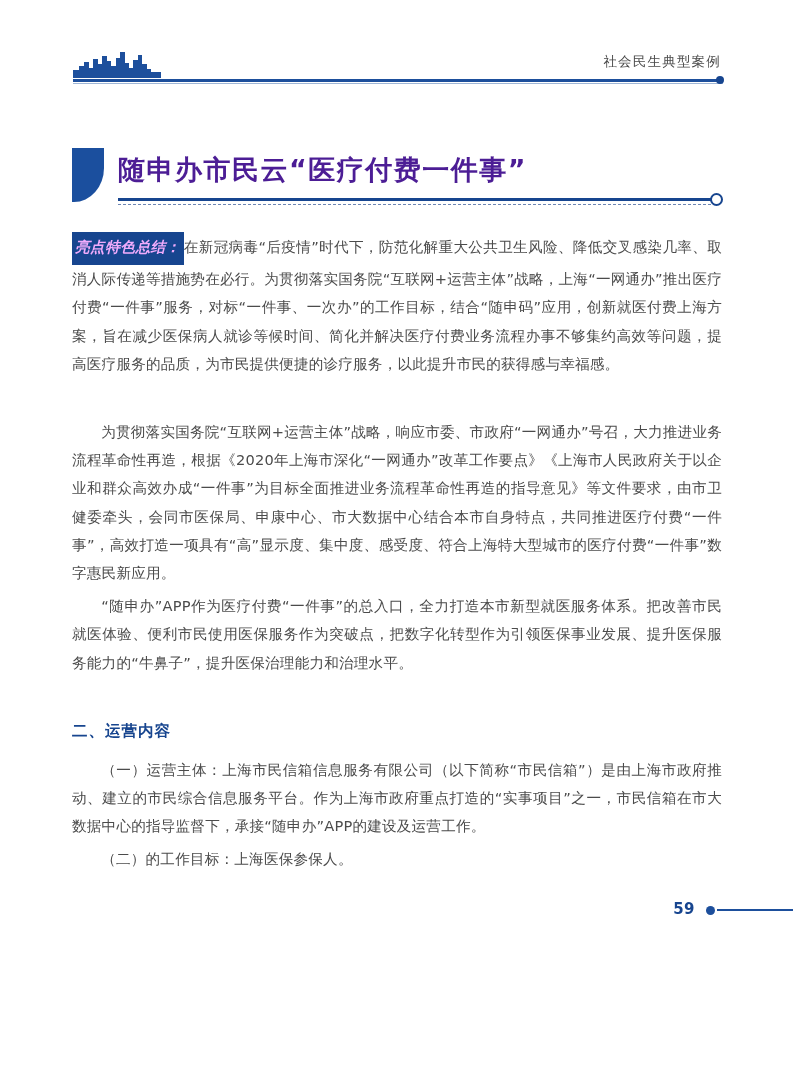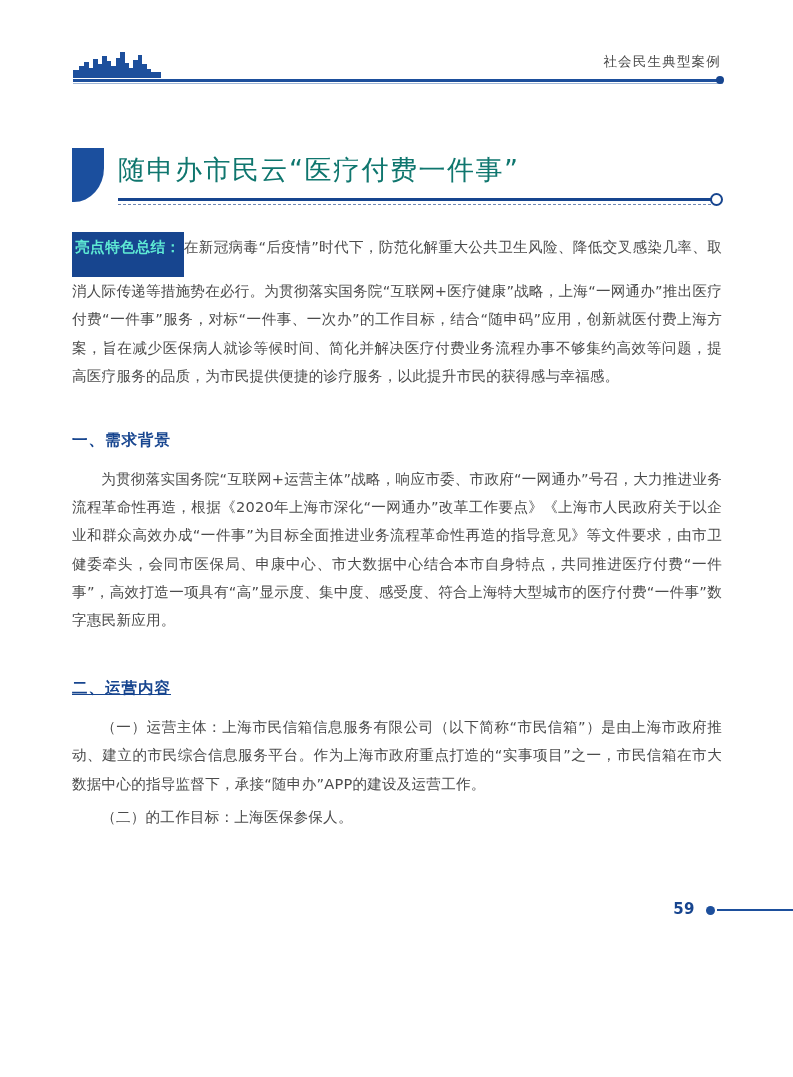--- a/index.html
+++ b/index.html
@@ -88,22 +88,22 @@
     width: 32px;
     height: 54px;
     background: #1b4f9e;
     border-bottom-right-radius: 30px 34px;
   }
   .doc-title {
     position: absolute;
     left: 118px;
     top: 6px;
     font-size: 27px;
-    font-weight: normal;
-    color: #0f766e;
+    font-weight: bold;
+    color: #4c1d95;
     letter-spacing: 1.5px;
     white-space: nowrap;
   }
   .title-rule {
     position: absolute;
     left: 118px;
     top: 52px;
     width: 598px;
     height: 3px;
     background: #17458f;
@@ -143,35 +143,35 @@
     text-align: justify;
     text-justify: inter-ideograph;
     letter-spacing: 0.2px;
   }
   .summary-para {
     margin-bottom: 40px;
   }
   .badge {
     display: inline-block;
     background: #17458f;
-    color: #5eead4;
-    font-weight: bold;
-    padding: 1px 3px 16px 3px;
+    color: #f0abfc;
+    font-weight: bold;
+    padding: 1px 3px 4px 3px;
     letter-spacing: 0.5px;
+    font-style: italic;
   }
   .section-heading {
     font-size: 15.5px;
     font-weight: bold;
     color: #17458f;
     letter-spacing: 1px;
     margin: 0 0 14px 0;
   }
   .section-heading.second {
     margin-top: 44px;
-    text-decoration: underline;
   }
   .indent {
     text-indent: 2em;
   }
   .para-gap {
     margin-top: 5px;
   }
 
   
   .page-footer {
@@ -248,25 +248,25 @@
     <div class="title-mark"></div>
     <div class="doc-title">随申办市民云“医疗付费一件事”</div>
     <div class="title-rule"></div>
     <div class="title-rule-dashed"></div>
     <div class="title-ring"></div>
   </div>
 
   <div class="content">
 
     <p class="summary-para">
-      <span class="badge">亮点特色总结：</span><span>在新冠病毒“后疫情”时代下，防范化解重大公共卫生风险、降低交叉感染几率、取消人际传递等措施势在必行。为贯彻落实国务院“互联网+医疗健康”战略，上海“一网通办”推出医疗付费“一件事”服务，对标“一件事、一次办”的工作目标，结合“随申码”应用，创新就医付费上海方案，旨在减少医保病人就诊等候时间、简化并解决医疗付费业务流程办事不够集约高效等问题，提高医疗服务的品质，为市民提供便捷的诊疗服务，以此提升市民的获得感与幸福感。</span>
+      <span class="badge">亮点特色总结：</span><span>在新冠病毒“后疫情”时代下，防范化解重大公共卫生风险、降低交叉感染几率、取消人际传递等措施势在必行。为贯彻落实国务院“互联网+运营主体”战略，上海“一网通办”推出医疗付费“一件事”服务，对标“一件事、一次办”的工作目标，结合“随申码”应用，创新就医付费上海方案，旨在减少医保病人就诊等候时间、简化并解决医疗付费业务流程办事不够集约高效等问题，提高医疗服务的品质，为市民提供便捷的诊疗服务，以此提升市民的获得感与幸福感。</span>
     </p>
 
-    <h2 class="section-heading">一、需求背景</h2>
     <p class="indent">为贯彻落实国务院“互联网+运营主体”战略，响应市委、市政府“一网通办”号召，大力推进业务流程革命性再造，根据《2020年上海市深化“一网通办”改革工作要点》《上海市人民政府关于以企业和群众高效办成“一件事”为目标全面推进业务流程革命性再造的指导意见》等文件要求，由市卫健委牵头，会同市医保局、申康中心、市大数据中心结合本市自身特点，共同推进医疗付费“一件事”，高效打造一项具有“高”显示度、集中度、感受度、符合上海特大型城市的医疗付费“一件事”数字惠民新应用。</p>
+    <p class="indent para-gap">“随申办”APP作为医疗付费“一件事”的总入口，全力打造本市新型就医服务体系。把改善市民就医体验、便利市民使用医保服务作为突破点，把数字化转型作为引领医保事业发展、提升医保服务能力的“牛鼻子”，提升医保治理能力和治理水平。</p>
 
     <h2 class="section-heading second">二、运营内容</h2>
     <p class="indent">（一）运营主体：上海市民信箱信息服务有限公司（以下简称“市民信箱”）是由上海市政府推动、建立的市民综合信息服务平台。作为上海市政府重点打造的“实事项目”之一，市民信箱在市大数据中心的指导监督下，承接“随申办”APP的建设及运营工作。</p>
     <p class="indent para-gap">（二）的工作目标：上海医保参保人。</p>
 
   </div>
 
   <div class="page-footer">
     <div class="folio">59</div>
     <div class="footer-dot"></div>

